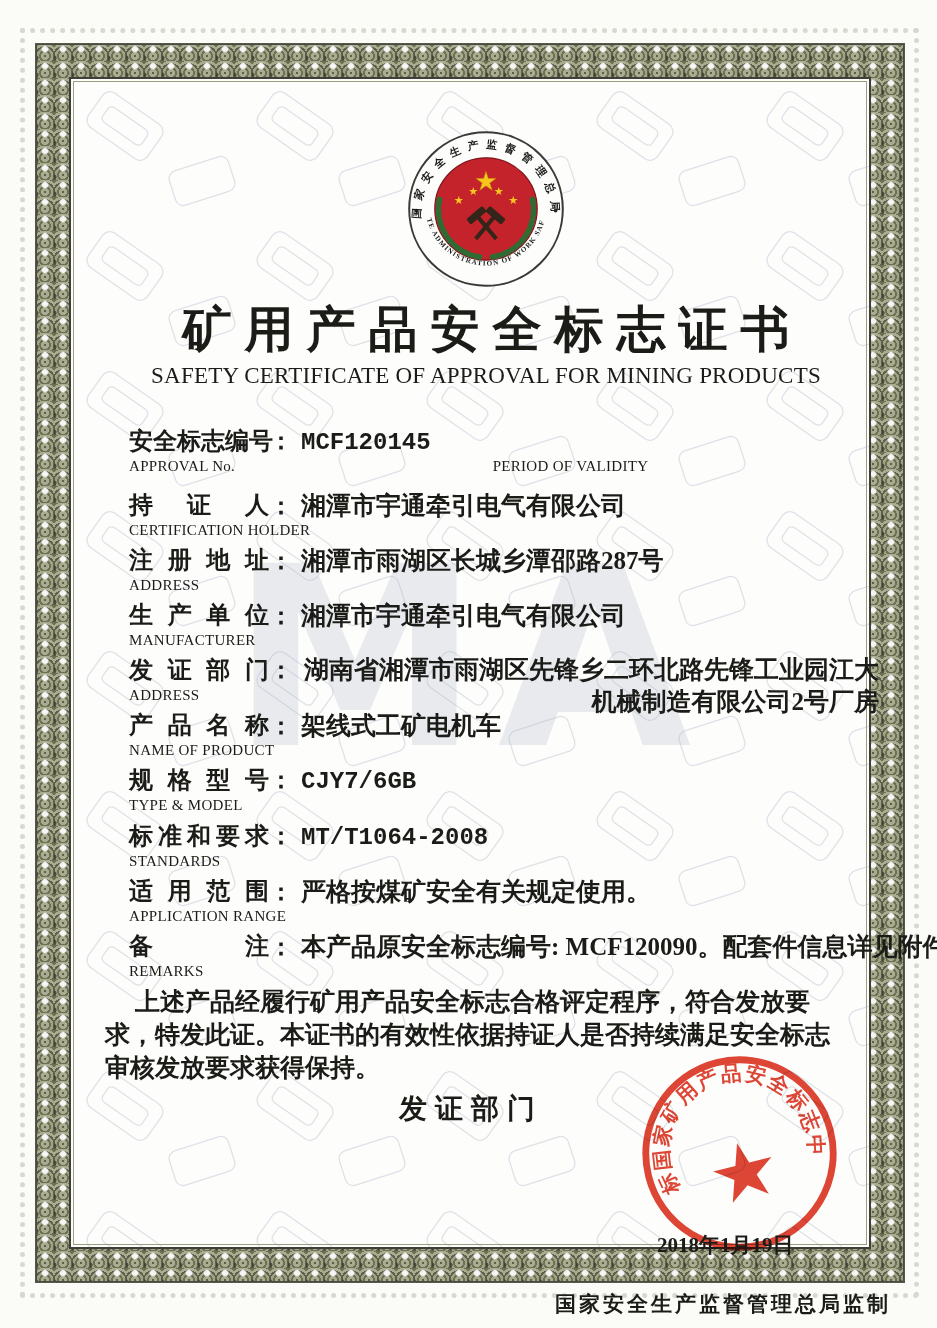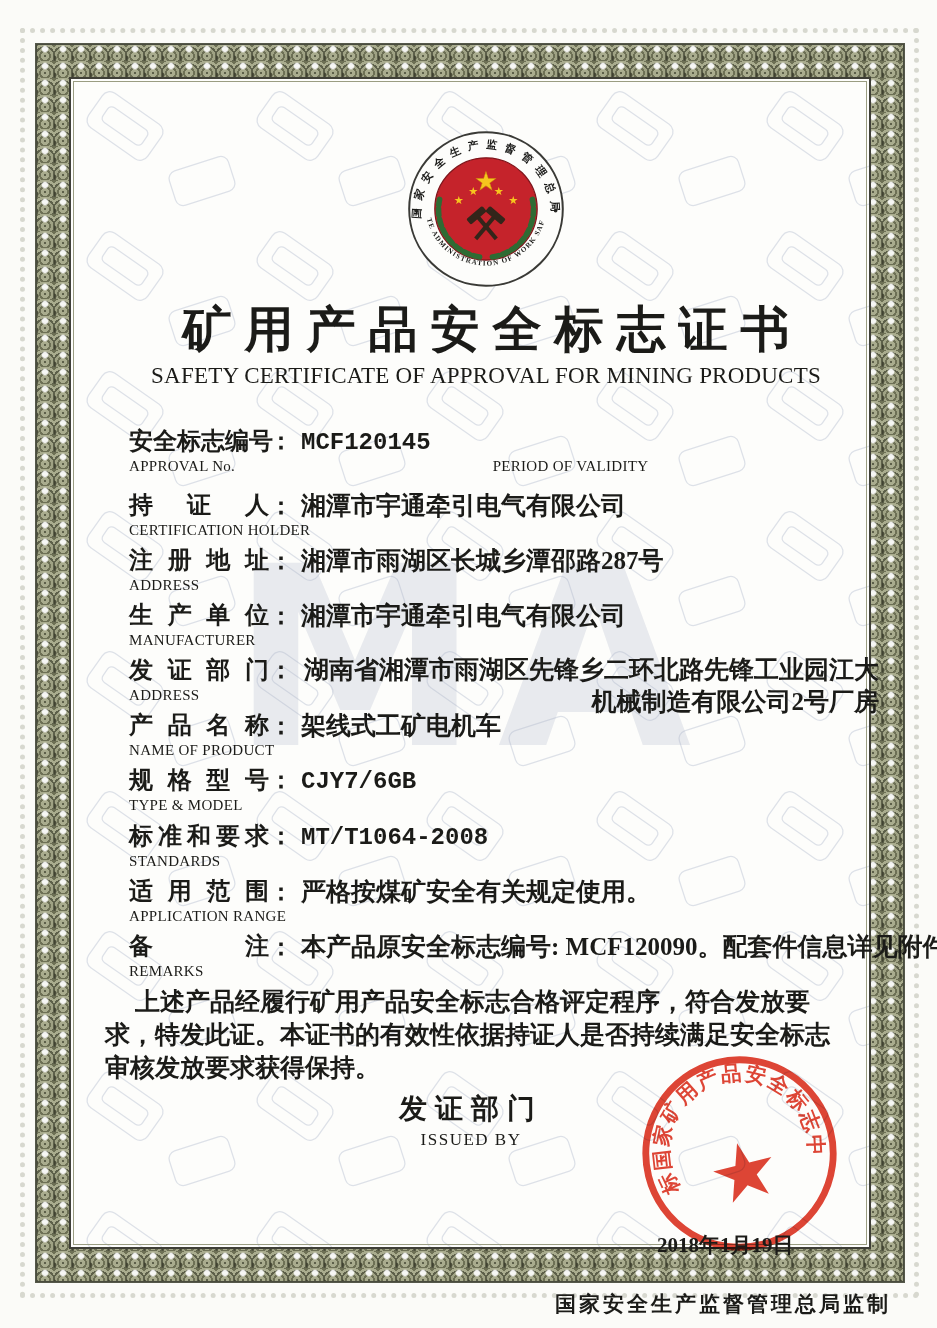--- a/index.html
+++ b/index.html
@@ -178,21 +178,20 @@
 
         <div class="row">
           <div class="row-main"><span class="lbl">备注</span><span class="colon">：</span><span class="val">本产品原安全标志编号: MCF120090。配套件信息详见附件</span></div>
           <div class="row-sub">REMARKS</div>
         </div>
 
         <div class="declaration">上述产品经履行矿用产品安全标志合格评定程序，符合发放要求，特发此证。本证书的有效性依据持证人是否持续满足安全标志审核发放要求获得保持。</div>
 
         <div class="issued">
           <div class="issued-cn">发证部门</div>
-          <div class="issued-en">ISSUED BY</div>
         </div>
 
       </div>
 
       <div class="stamp-wrap">
         <svg viewBox="0 0 210 210" width="205" height="205" xmlns="http://www.w3.org/2000/svg">
           <defs>
             <path id="stampArc" d="M 38,128 A 72,72 0 1 1 172,128"></path>
           </defs>
           <circle cx="105" cy="105" r="96" fill="none" stroke="#dd3524" stroke-width="7"></circle>

